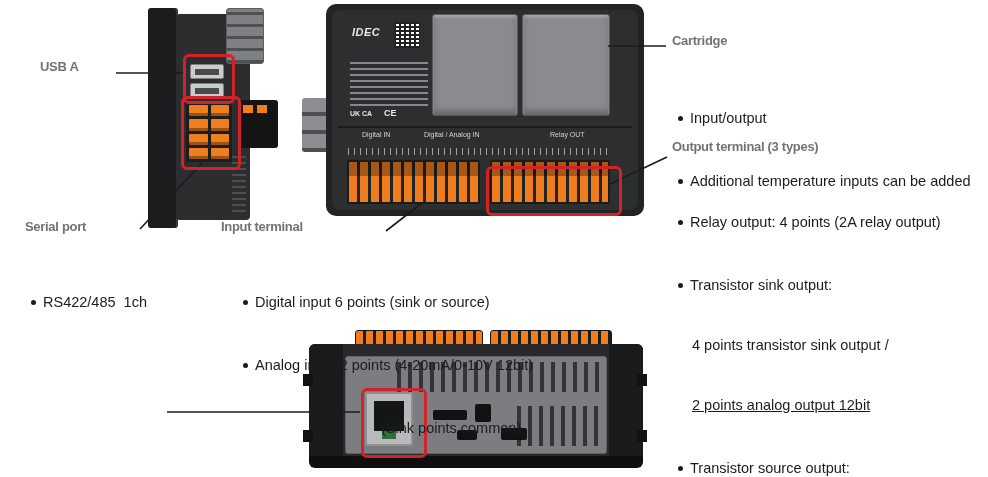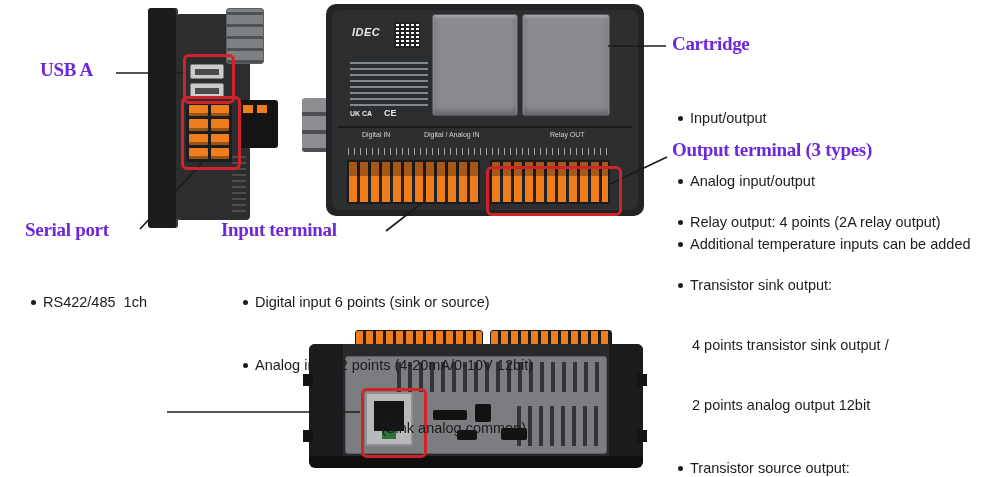--- a/index.html
+++ b/index.html
@@ -1,21 +1,21 @@
 <!DOCTYPE html>
 <html><head>
 <meta charset="utf-8">
 <style>
   html,body{margin:0;padding:0;background:#fff;}
   #canvas{position:relative;width:988px;height:477px;background:#fff;overflow:hidden;
           font-family:"Liberation Sans",sans-serif;color:#1c1c1c;}
   .abs{position:absolute;box-sizing:border-box;}
 
   
-  .heading{position:absolute;z-index:6;font-weight:bold;font-size:19px;color:#6d28d9;letter-spacing:-0.3px;white-space:nowrap;font-family:Liberation Serif, serif;}
+  .heading{position:absolute;z-index:6;font-weight:bold;font-size:13px;color:#737373;letter-spacing:-0.3px;white-space:nowrap;}
   .bullets{position:absolute;z-index:6;font-size:14.5px;line-height:21px;color:#1c1c1c;white-space:pre-wrap;}
   .b-line{display:flex;align-items:flex-start;}
   .dot{flex:none;width:5px;height:5px;border-radius:50%;background:#1c1c1c;margin:8px 7px 0 0;}
   .cont{padding-left:14px;line-height:20px;}
   .note-indent{padding-left:138px;line-height:20px;}
 
   
   .red-box{position:absolute;z-index:5;border:3px solid #d2232a;border-radius:6px;background:transparent;}
   #lines{position:absolute;left:0;top:0;z-index:4;pointer-events:none;}
 
@@ -165,36 +165,35 @@
 
   <div class="heading" style="left:25px;top:219px;">Serial port</div>
   <div class="bullets" style="left:31px;top:250px;">
     <div class="b-line"><span class="dot"></span><span>RS422/485  1ch</span></div>
   </div>
 
   <div class="heading" style="left:221px;top:219px;">Input terminal</div>
   <div class="bullets" style="left:243px;top:250px;">
     <div class="b-line"><span class="dot"></span><span>Digital input 6 points (sink or source)</span></div>
     <div class="b-line"><span class="dot"></span><span>Analog input 2 points (4-20mA/0-10V 12bit)</span></div>
-    <div class="note-indent">(Sink analog common)</div>
+    <div class="note-indent">(Sink points common)</div>
   </div>
 
   <div class="heading" style="left:672px;top:33px;">Cartridge</div>
   <div class="bullets" style="left:678px;top:66px;">
     <div class="b-line"><span class="dot"></span><span>Input/output</span></div>
-    <div class="b-line"><span class="dot"></span><span>Analog input/output</span></div>
     <div class="b-line"><span class="dot"></span><span>Additional temperature inputs can be added</span></div>
   </div>
 
   <div class="heading" style="left:672px;top:139px;">Output terminal (3 types)</div>
   <div class="bullets" style="left:678px;top:172px;line-height:20px;">
     <div class="b-line" style="margin-bottom:3px;"><span class="dot"></span><span>Relay output: 4 points (2A relay output)</span></div>
     <div class="b-line"><span class="dot"></span><span>Transistor sink output:</span></div>
     <div class="cont">4 points transistor sink output /</div>
-    <div class="cont" style="margin-bottom:3px;">2 points analog output 12bit</div>
+    <div class="cont" style="margin-bottom:3px;text-decoration:underline;">2 points analog output 12bit</div>
     <div class="b-line"><span class="dot"></span><span>Transistor source output:</span></div>
     
     
     
   </div>
 
 
 </div>
 
 </body></html>

